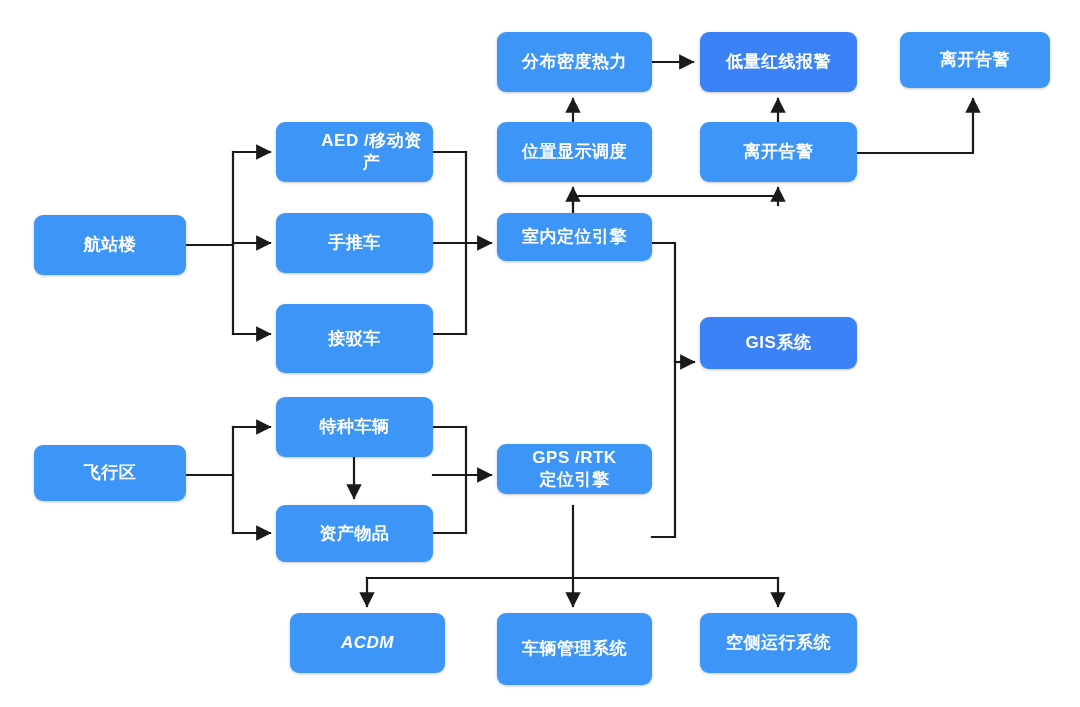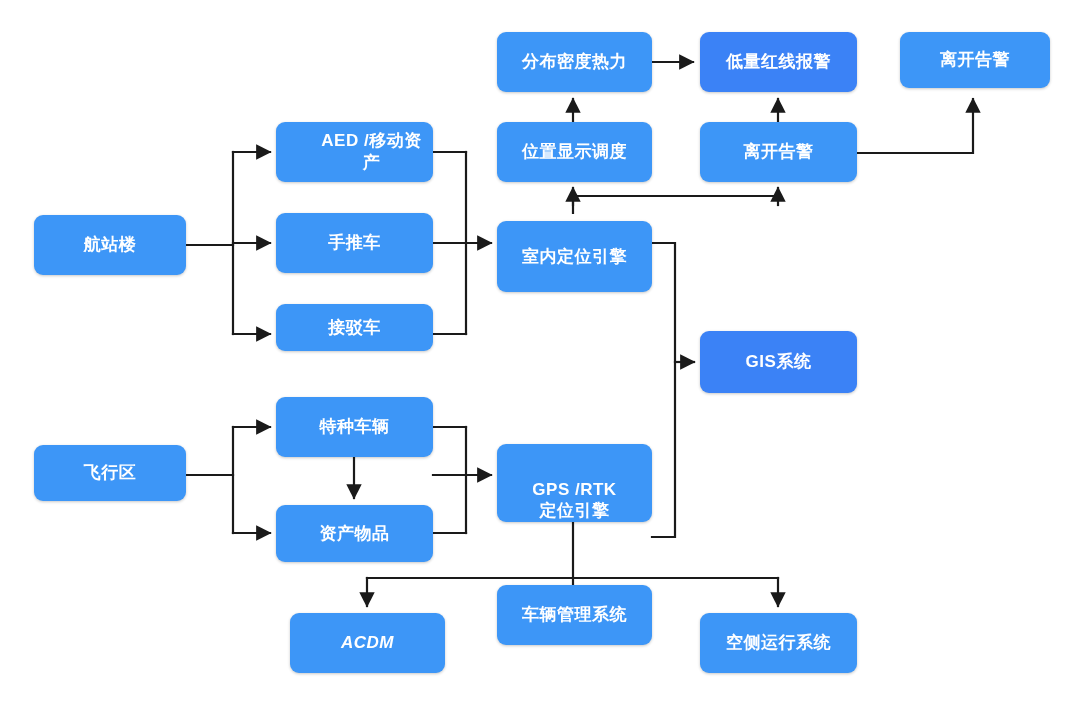--- a/index.html
+++ b/index.html
@@ -93,25 +93,25 @@
   </div>
 
   <div class="node blue" style="left:276px;top:122px;width:157px;height:60px;padding-left:40px;">
     <span>AED /移动资产</span>
   </div>
 
   <div class="node blue" style="left:276px;top:213px;width:157px;height:60px;">
     <span>手推车</span>
   </div>
 
-  <div class="node blue" style="left:276px;top:304px;width:157px;height:47px;">
+  <div class="node blue" style="left:276px;top:304px;width:157px;height:69px;">
     <span>接驳车</span>
   </div>
 
-  <div class="node blue" style="left:497px;top:221px;width:155px;height:71px;justify-content:center;">
+  <div class="node blue" style="left:497px;top:213px;width:155px;height:48px;justify-content:center;">
     <span>室内定位引擎</span>
   </div>
 
   <div class="node blue" style="left:497px;top:32px;width:155px;height:60px;">
     <span>分布密度热力</span>
   </div>
 
   <div class="node blue" style="left:497px;top:122px;width:155px;height:60px;">
     <span>位置显示调度</span>
   </div>
@@ -121,46 +121,46 @@
   </div>
 
   <div class="node green" style="left:700px;top:32px;width:157px;height:60px;">
     <span>低量红线报警</span>
   </div>
 
   <div class="node blue" style="left:900px;top:32px;width:150px;height:56px;">
     <span>离开告警</span>
   </div>
 
-  <div class="node green" style="left:700px;top:331px;width:157px;height:62px;">
+  <div class="node green" style="left:700px;top:317px;width:157px;height:52px;">
     <span>GIS系统</span>
   </div>
 
   <div class="node blue" style="left:34px;top:445px;width:152px;height:56px;">
     <span>飞行区</span>
   </div>
 
   <div class="node blue" style="left:276px;top:397px;width:157px;height:60px;">
     <span>特种车辆</span>
   </div>
 
   <div class="node blue" style="left:276px;top:505px;width:157px;height:57px;">
     <span>资产物品</span>
   </div>
 
-  <div class="node blue two-line" style="left:497px;top:444px;width:155px;height:78px;align-items:flex-end;">
+  <div class="node blue two-line" style="left:497px;top:444px;width:155px;height:50px;">
     <span>GPS /RTK
 定位引擎</span>
   </div>
 
   <div class="node blue" style="left:290px;top:613px;width:155px;height:60px;font-style:italic;">
     <span>ACDM</span>
   </div>
 
-  <div class="node blue" style="left:497px;top:585px;width:155px;height:60px;">
+  <div class="node blue" style="left:497px;top:613px;width:155px;height:72px;">
     <span>车辆管理系统</span>
   </div>
 
   <div class="node blue" style="left:700px;top:613px;width:157px;height:60px;justify-content:center;">
     <span>空侧运行系统</span>
   </div>
 
 </div>
 
 </body></html>

